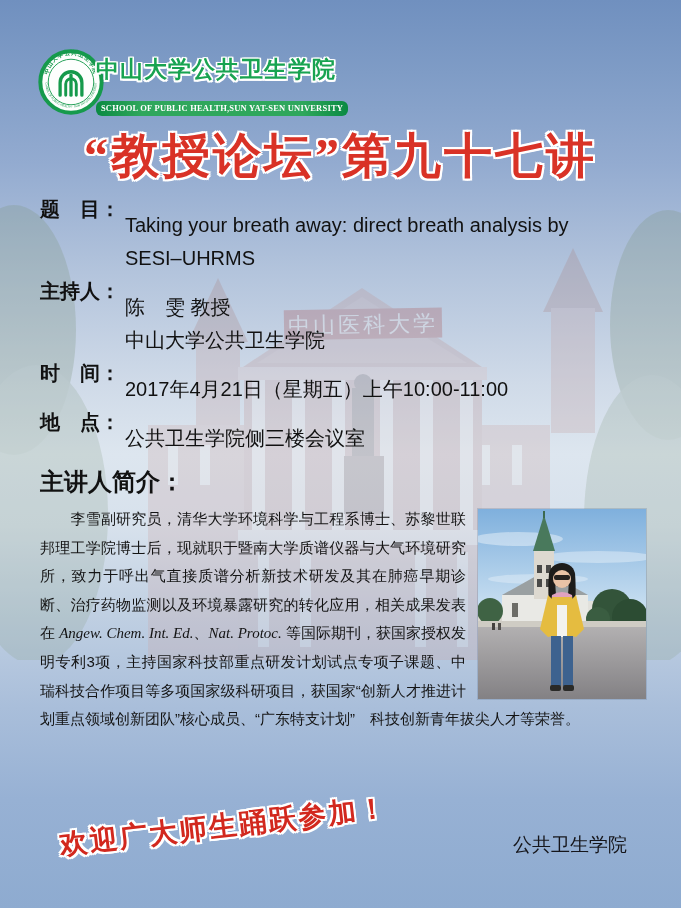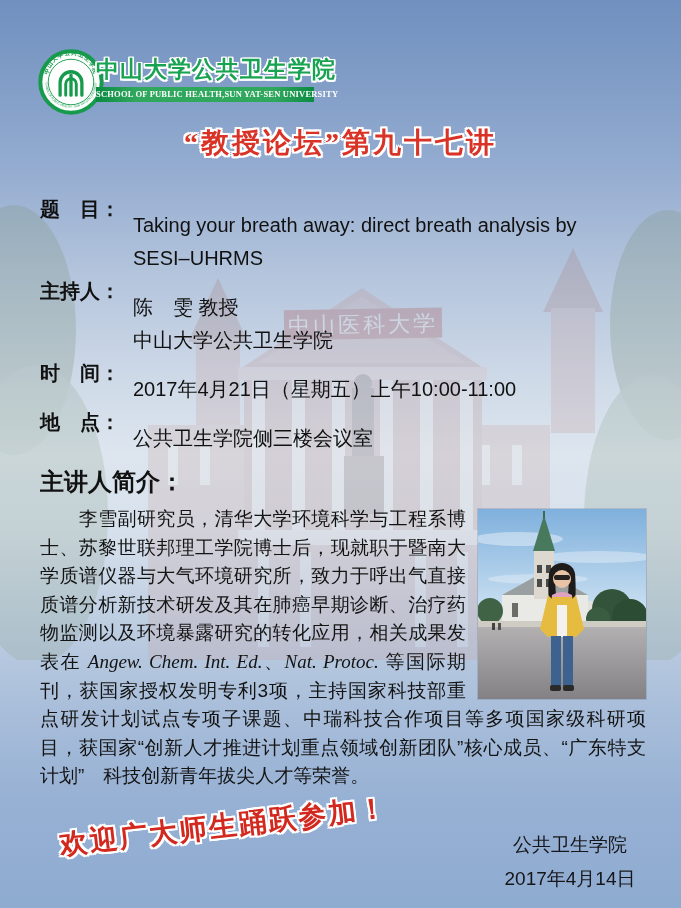--- a/index.html
+++ b/index.html
@@ -25,55 +25,55 @@
   
   .brand{position:absolute;left:38px;top:48px;height:70px;}
   .seal{position:absolute;left:0;top:1px;width:66px;height:66px;}
   .brand-text{position:absolute;left:58px;top:6px;width:300px;}
   .brand-cn{
     font-size:23px;font-weight:bold;color:#18a351;letter-spacing:1px;
     text-shadow:-1.5px -1.5px 0 #fff,1.5px -1.5px 0 #fff,-1.5px 1.5px 0 #fff,1.5px 1.5px 0 #fff,0 -1.5px 0 #fff,0 1.5px 0 #fff,-1.5px 0 0 #fff,1.5px 0 0 #fff;
     white-space:nowrap;
   }
   .brand-en{
-    margin-top:2px;width:218px;height:15px;line-height:15px;
+    margin-top:16px;width:252px;height:15px;line-height:15px;
     background:linear-gradient(90deg,#0a8a42,#2fa75c 18%,#2fa75c 82%,#0a8a42);
     color:#ffffff;font-family:"Liberation Serif","DejaVu Serif",serif;
     font-weight:bold;font-size:8.5px;letter-spacing:.2px;text-align:center;
-    border-radius:0;white-space:nowrap;
+    border-radius:6px;white-space:nowrap;
   }
 
   
   .main-title{
     position:absolute;left:0;top:124px;width:100%;
     text-align:center;
     font-family:"Liberation Serif","DejaVu Serif",serif;
-    font-weight:bold;font-size:28px;letter-spacing:3px;
+    font-weight:bold;font-size:48px;letter-spacing:3px;
     color:#d93226;
     text-shadow:-2px -2px 0 #fff,2px -2px 0 #fff,-2px 2px 0 #fff,2px 2px 0 #fff,0 -2px 0 #fff,0 2px 0 #fff,-2px 0 0 #fff,2px 0 0 #fff;
     white-space:nowrap;
   }
 
   
   .info{position:absolute;left:40px;top:193px;right:30px;color:#111;}
-  .info-row{display:flex;align-items:flex-start;gap:8px;}
+  .info-row{display:flex;align-items:flex-start;}
   .info-label{
     flex:0 0 85px;font-weight:bold;font-size:20px;line-height:33px;white-space:nowrap;
   }
   .info-lines{flex:1;margin-top:16px;}
   .info-line{font-size:20px;line-height:33px;white-space:nowrap;}
 
   
   .bio-heading{
     position:absolute;left:40px;top:466px;
     font-size:24px;font-weight:bold;color:#111;
   }
   .bio-para{
     position:absolute;left:40px;top:505px;width:606px;
-    font-size:19px;line-height:28.6px;color:#141414;
+    font-size:15px;line-height:28.6px;color:#141414;
     text-align:justify;
   }
   .bio-para .italic-serif{
     font-family:"Liberation Serif","DejaVu Serif",serif;
     font-style:italic;
   }
   .speaker-photo{
     float:right;width:168px;height:190px;
     margin:4px 0 6px 12px;
     box-shadow:0 0 0 1px rgba(90,110,140,.25);
@@ -258,17 +258,16 @@
             <rect x="85" y="176" width="11" height="6" rx="2" fill="#2a2a28"></rect>
           </g>
         </svg>
       </div>
       
     <span>　　李雪副研究员，清华大学环境科学与工程系博士、苏黎世联邦理工学院博士后，现就职于暨南大学质谱仪器与大气环境研究所，致力于呼出气直接质谱分析新技术研发及其在肺癌早期诊断、治疗药物监测以及环境暴露研究的转化应用，相关成果发表在 </span><span class="italic-serif">Angew. Chem. Int. Ed.</span><span>、</span><span class="italic-serif">Nat. Protoc.</span><span> 等国际期刊，获国家授权发明专利3项，主持国家科技部重点研发计划试点专项子课题、中瑞科技合作项目等多项国家级科研项目，获国家“创新人才推进计划重点领域创新团队”核心成员、“广东特支计划”　科技创新青年拔尖人才等荣誉。</span></div>
 
     <div class="slogan">欢迎广大师生踊跃参加！</div>
     <div class="footer-right">
       <div class="footer-org">公共卫生学院</div>
-      <div class="footer-date">2017年4月14日</div>
     </div>
 
   </div>
 </div>
 
 </body></html>

